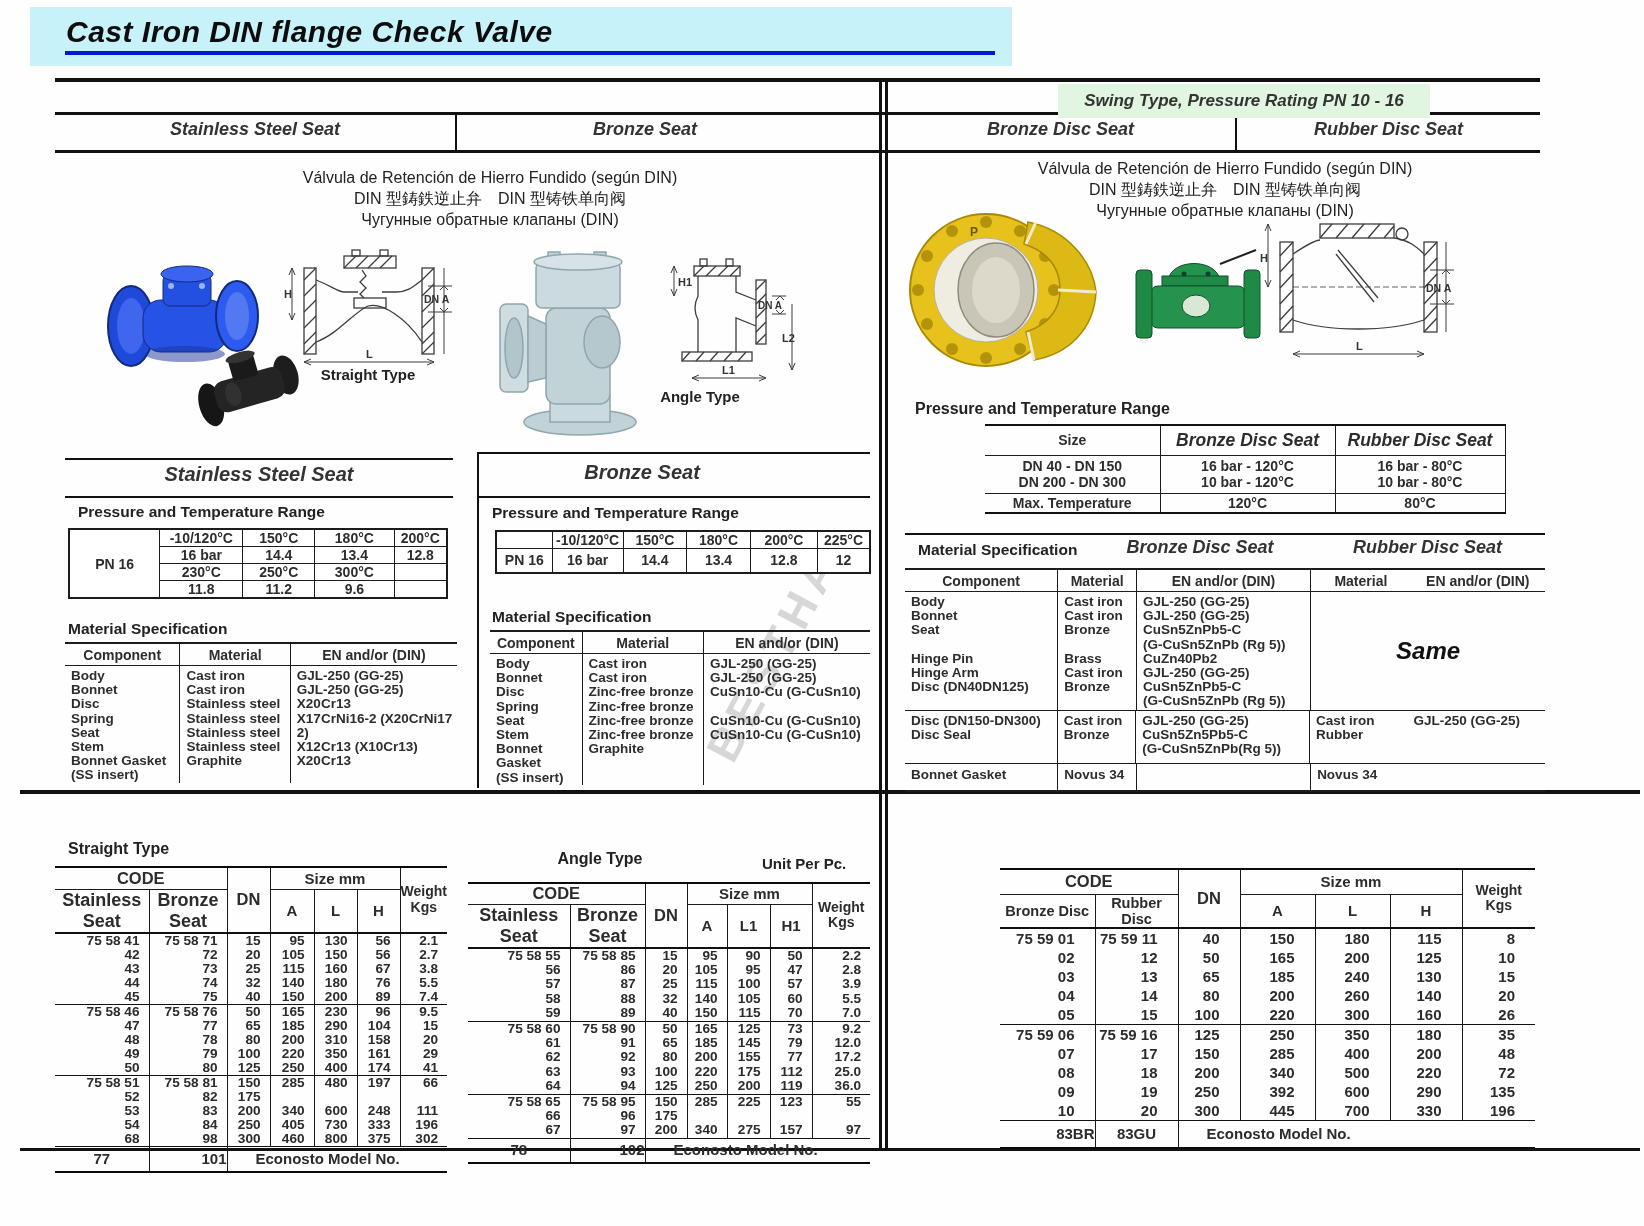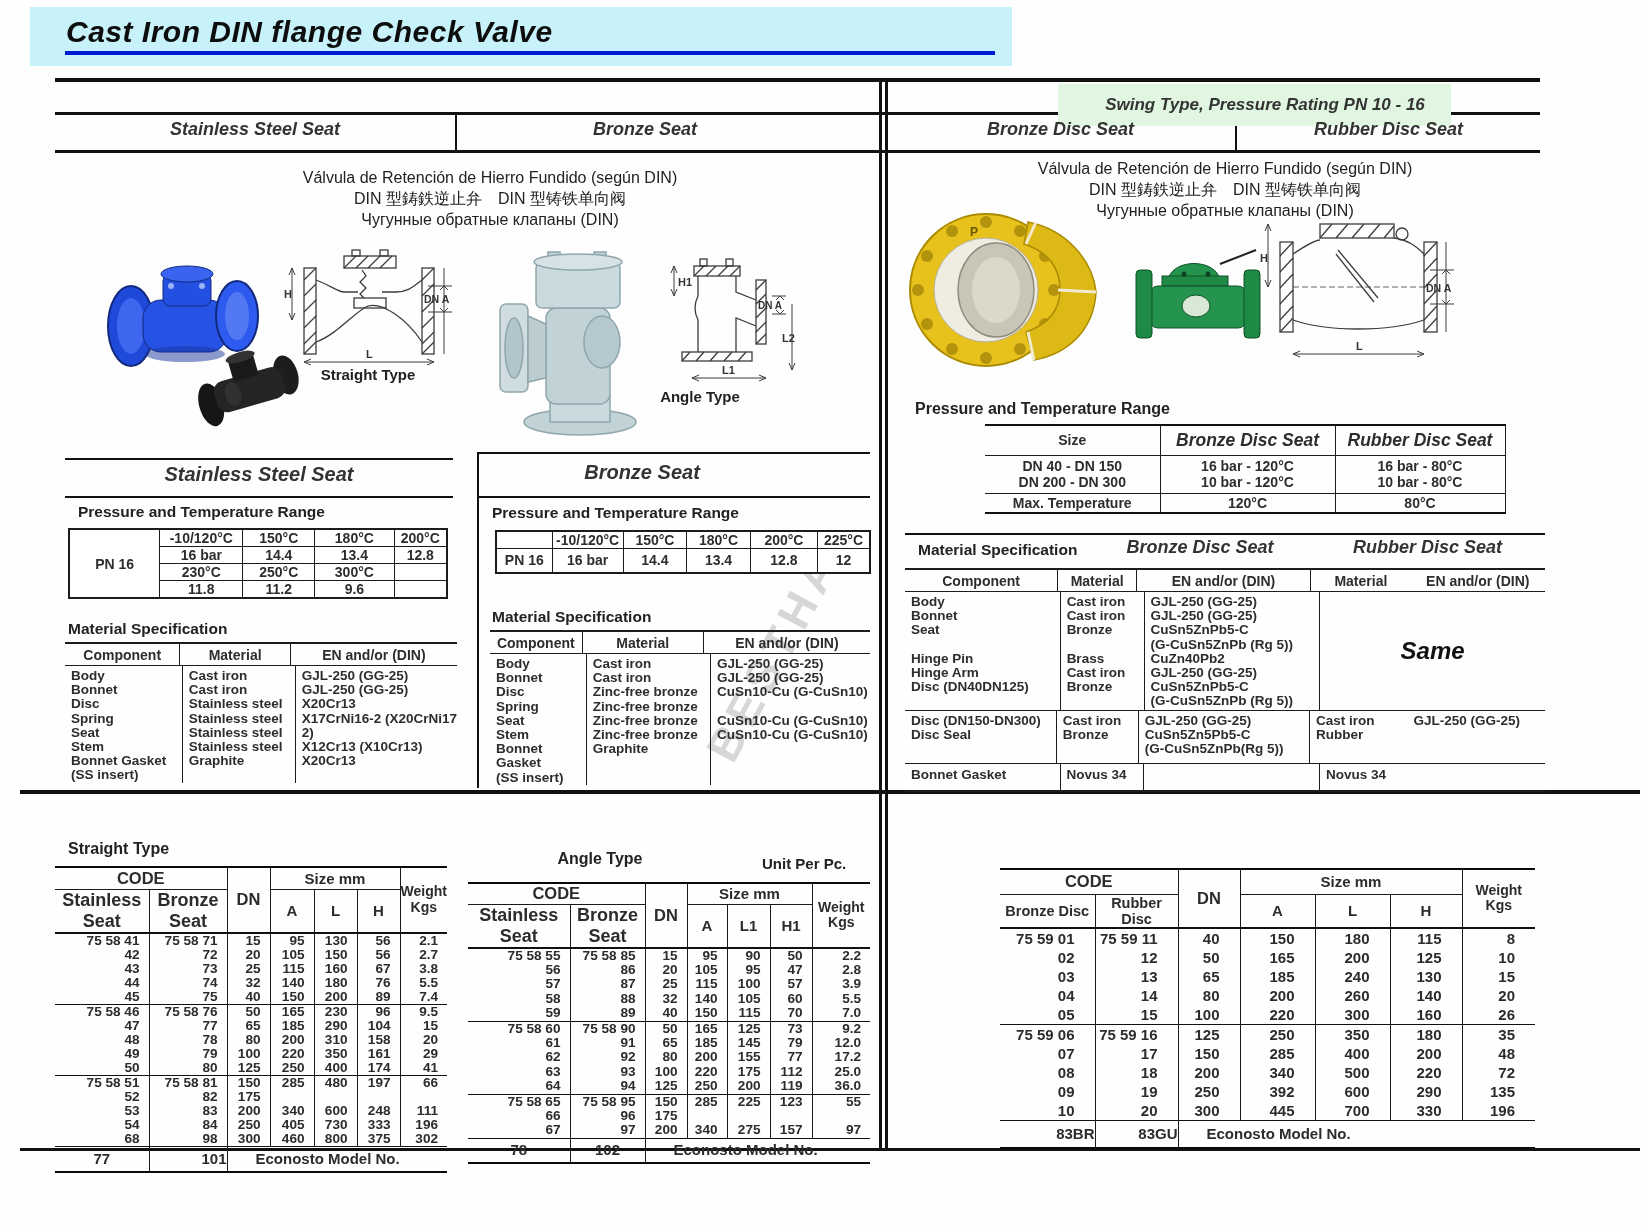--- a/index.html
+++ b/index.html
@@ -28,21 +28,21 @@
   table.spt td{border:1.4px solid #1c1c1c;border-left:none;text-align:center;font-size:14px;font-weight:bold;
                color:#2d2d2d;padding:1px 0;white-space:pre-line;}
   table.spt td + td{border-left:1.4px solid #1c1c1c;}
   table.spt tr:first-child td{border-top:2.4px solid #111;}
   table.spt tr:last-child td{border-bottom:2.4px solid #111;}
   table.spt td.big{font-size:17.5px;font-style:italic;}
   
   .ms{position:absolute;border-top:2.1px solid #1c1c1c;background:transparent;}
   .mhead{display:flex;border-bottom:1.6px solid #1c1c1c;font-size:14px;font-weight:bold;color:#2d2d2d;}
   .mhead > div{text-align:center;padding:3px 0 2px 0;}
-  .mbody{display:flex;gap:8px;}
+  .mbody{display:flex;}
   .mcell{font-size:13.5px;font-weight:bold;color:#2d2d2d;padding:3px 0 0 6px;}
   .mcell .ln{line-height:14.2px;white-space:nowrap;}
   .bl{border-left:1.5px solid #1c1c1c;}
   .msep{border-top:1.6px solid #1c1c1c;}
   .same-cell{display:flex;align-items:center;justify-content:center;font-size:24px;font-weight:bold;font-style:italic;color:#111;}
   
   table.code{position:absolute;border-collapse:collapse;table-layout:fixed;color:#2c2c2c;}
   table.code th,table.code td{padding:0;margin:0;}
   table.code th{font-size:18px;vertical-align:middle;}
   table.code .hbig{font-size:16.5px;}
@@ -81,21 +81,21 @@
   <div class="hline" style="left:55px;top:78px;width:1485px;height:4px;"></div>
   <div class="hline" style="left:55px;top:112px;width:1485px;height:2.5px;"></div>
   <div class="hline" style="left:55px;top:150px;width:1485px;height:3px;"></div>
   <div class="vline" style="left:879px;top:78px;width:2.5px;height:1070px;"></div>
   <div class="vline" style="left:885px;top:78px;width:2.5px;height:1070px;"></div>
   <div class="vline" style="left:455px;top:112px;width:2px;height:38px;"></div>
   <div class="vline" style="left:1235px;top:112px;width:2px;height:38px;"></div>
   <div class="hline" style="left:20px;top:790px;width:1620px;height:4px;"></div>
   <div class="hline" style="left:20px;top:1148px;width:1620px;height:3px;"></div>
 
-  <div class="greenband" style="left:1058px;top:84px;width:372px;height:42px;padding-left:21px;">Swing Type,  Pressure Rating PN 10 - 16</div>
+  <div class="greenband" style="left:1058px;top:84px;width:372px;height:34px;">Swing Type,  Pressure Rating PN 10 - 16</div>
 
   <div class="seathdr" style="left:55px;top:119px;width:400px;">Stainless Steel Seat</div>
   <div class="seathdr" style="left:455px;top:119px;width:380px;">Bronze Seat</div>
   <div class="seathdr" style="left:886px;top:119px;width:349px;">Bronze Disc Seat</div>
   <div class="seathdr" style="left:1237px;top:119px;width:303px;">Rubber Disc  Seat</div>
 
   <div class="desc" style="left:280px;top:167px;width:420px;">
     <div>Válvula de Retención de Hierro Fundido (según DIN)</div>
     <div>DIN 型鋳鉄逆止弁　DIN 型铸铁单向阀</div>
     <div>Чугунные обратные клапаны (DIN)</div>
@@ -863,21 +863,21 @@
           <td>200</td>
           <td>340</td>
           <td>275</td>
           <td>157</td>
           <td>97</td>
         </tr>
       </tbody>
     <tfoot>
       <tr>
         <td style="text-align:center;padding-right:0">78</td>
-        <td style="text-align:center;padding-right:0">102</td>
+        <td style="padding-right:0">102</td>
         <td colspan="5" class="eco" style="text-align:center;padding-left:0">Econosto Model No.</td>
       </tr>
     </tfoot>
   </table>
 
   <table class="code sw" style="left:1000px;top:868px;width:535px;">
     <colgroup>
         <col style="width:95px">
         <col style="width:83px">
         <col style="width:62px">
@@ -992,19 +992,19 @@
           <td>300</td>
           <td>445</td>
           <td>700</td>
           <td>330</td>
           <td>196</td>
         </tr>
       </tbody>
     <tfoot>
       <tr>
         <td style="padding-right:0">83BR</td>
-        <td style="text-align:right;padding-right:0">83GU</td>
+        <td style="text-align:center;padding-right:0">83GU</td>
         <td colspan="5" class="eco">Econosto Model No.</td>
       </tr>
     </tfoot>
   </table>
 
 </div>
 
 </body></html>

